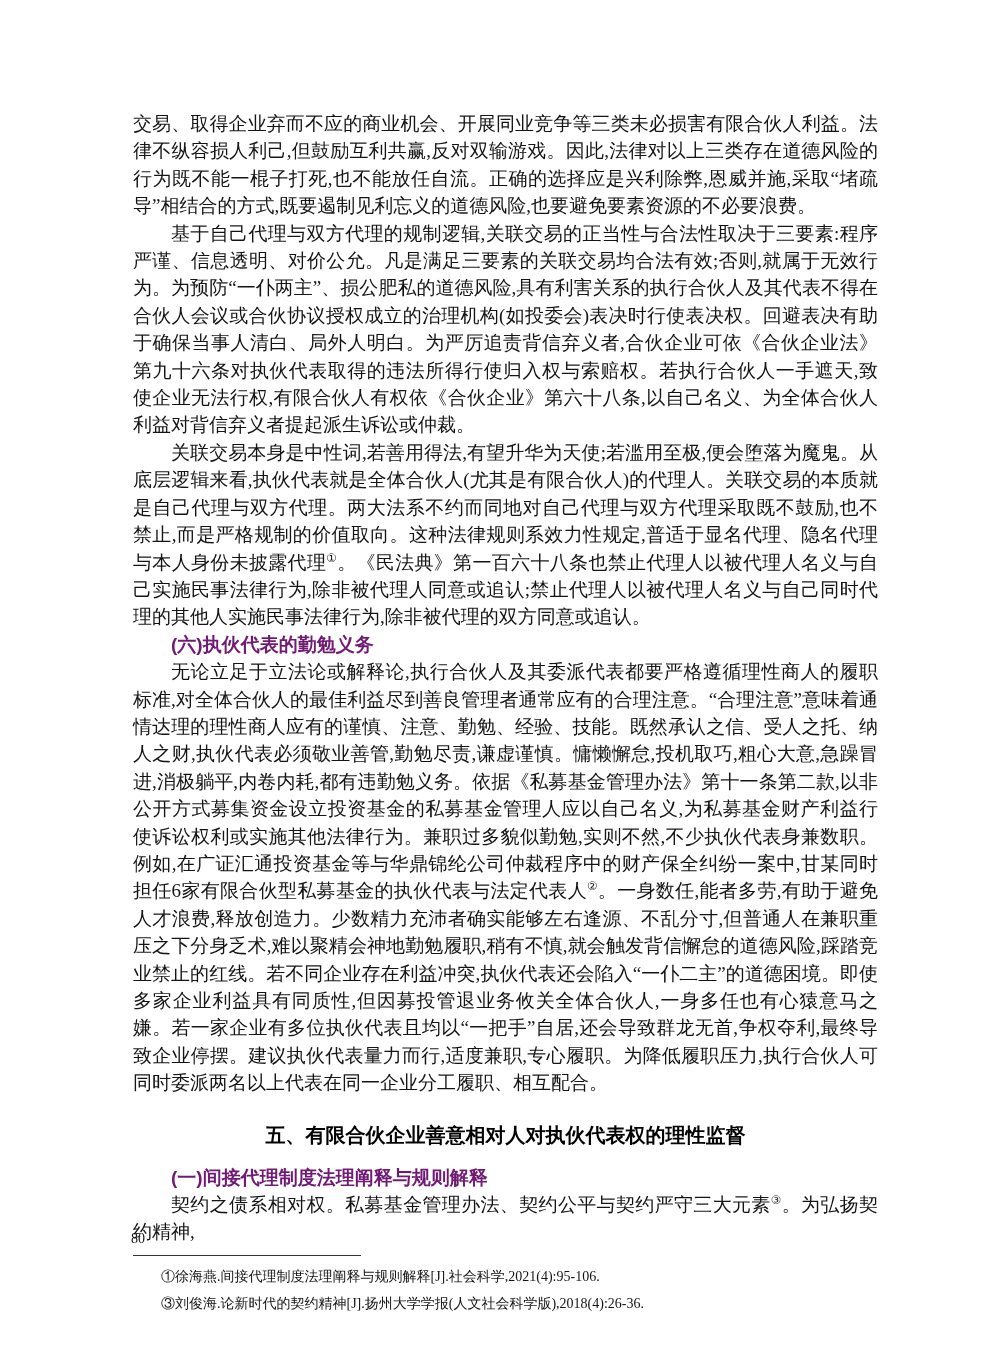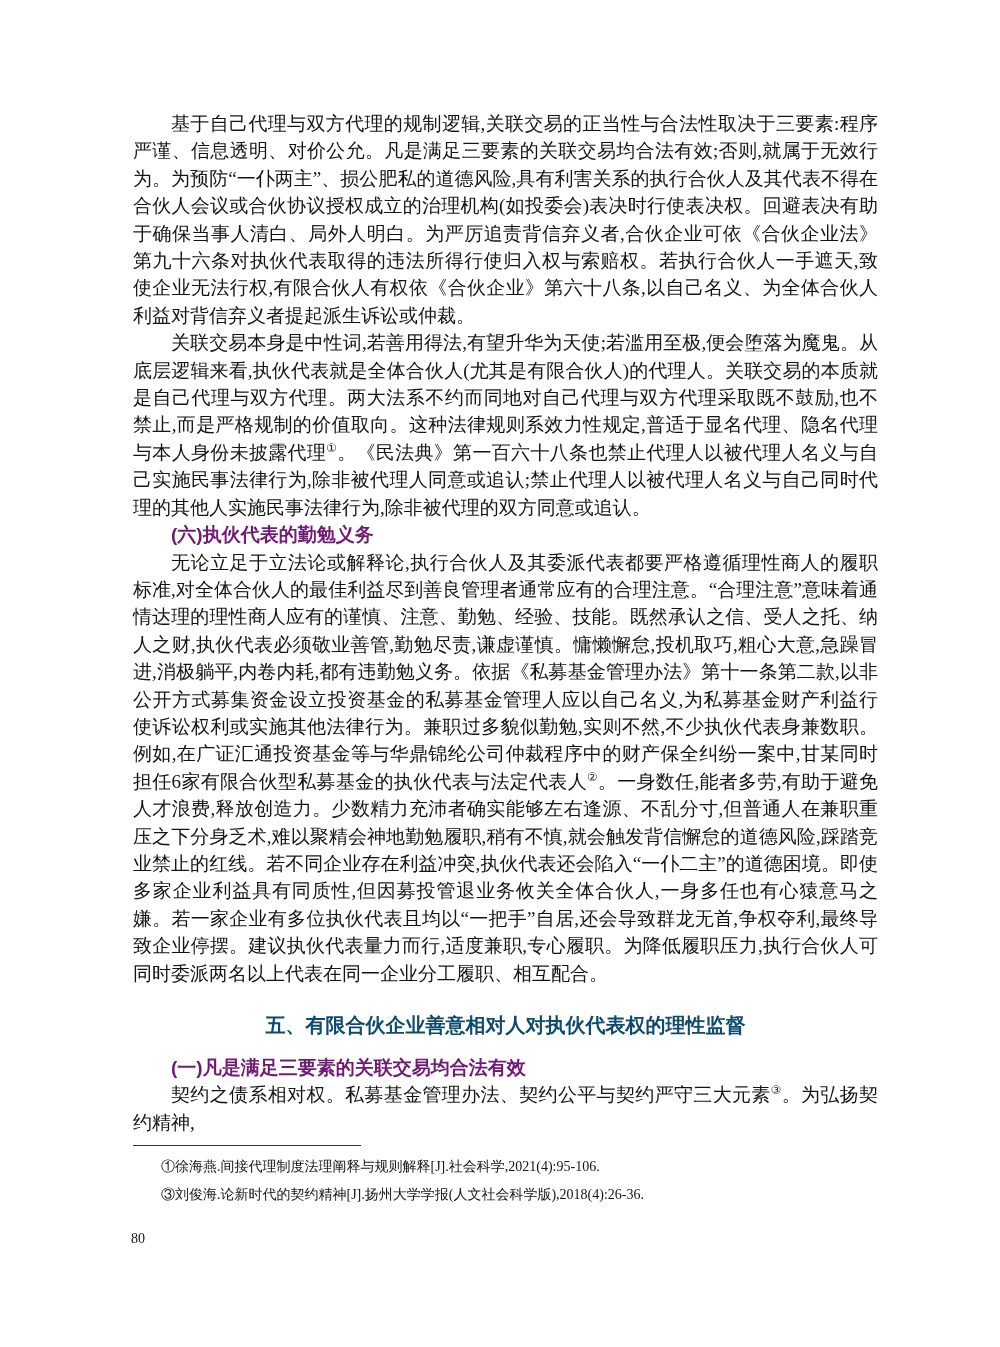--- a/index.html
+++ b/index.html
@@ -41,21 +41,21 @@
     color: #701a75;
   }
   .section-heading {
     font-family: "Liberation Sans", "DejaVu Sans", sans-serif;
     font-weight: bold;
     font-size: 20px;
     line-height: 28px;
     text-align: center;
     text-indent: 0;
     margin: 24px 0 15px 0;
-    color: #0c4a6e;
+    color: #000000;
   }
   .footnote-sep {
     width: 228px;
     border: none;
     border-top: 1.5px solid #333333;
     margin: 9px 0 7px 0;
   }
   .footnote {
     font-size: 14px;
     line-height: 27.5px;
@@ -70,32 +70,33 @@
     font-size: 14px;
     font-family: "Liberation Serif", "DejaVu Serif", serif;
   }
 </style>
 </head>
 <body>
 
 <div class="page">
   <div class="content">
 
+    <p class="para first">交易、取得企业弃而不应的商业机会、开展同业竞争等三类未必损害有限合伙人利益。法律不纵容损人利己,但鼓励互利共赢,反对双输游戏。因此,法律对以上三类存在道德风险的行为既不能一棍子打死,也不能放任自流。正确的选择应是兴利除弊,恩威并施,采取“堵疏导”相结合的方式,既要遏制见利忘义的道德风险,也要避免要素资源的不必要浪费。</p>
 
     <p class="para">基于自己代理与双方代理的规制逻辑,关联交易的正当性与合法性取决于三要素:程序严谨、信息透明、对价公允。凡是满足三要素的关联交易均合法有效;否则,就属于无效行为。为预防“一仆两主”、损公肥私的道德风险,具有利害关系的执行合伙人及其代表不得在合伙人会议或合伙协议授权成立的治理机构(如投委会)表决时行使表决权。回避表决有助于确保当事人清白、局外人明白。为严厉追责背信弃义者,合伙企业可依《合伙企业法》第九十六条对执伙代表取得的违法所得行使归入权与索赔权。若执行合伙人一手遮天,致使企业无法行权,有限合伙人有权依《合伙企业》第六十八条,以自己名义、为全体合伙人利益对背信弃义者提起派生诉讼或仲裁。</p>
 
     <p class="para"><span>关联交易本身是中性词,若善用得法,有望升华为天使;若滥用至极,便会堕落为魔鬼。从底层逻辑来看,执伙代表就是全体合伙人(尤其是有限合伙人)的代理人。关联交易的本质就是自己代理与双方代理。两大法系不约而同地对自己代理与双方代理采取既不鼓励,也不禁止,而是严格规制的价值取向。这种法律规则系效力性规定,普适于显名代理、隐名代理与本人身份未披露代理</span><sup>①</sup><span>。《民法典》第一百六十八条也禁止代理人以被代理人名义与自己实施民事法律行为,除非被代理人同意或追认;禁止代理人以被代理人名义与自己同时代理的其他人实施民事法律行为,除非被代理的双方同意或追认。</span></p>
 
     <h3 class="sub-heading">(六)执伙代表的勤勉义务</h3>
 
     <p class="para"><span>无论立足于立法论或解释论,执行合伙人及其委派代表都要严格遵循理性商人的履职标准,对全体合伙人的最佳利益尽到善良管理者通常应有的合理注意。“合理注意”意味着通情达理的理性商人应有的谨慎、注意、勤勉、经验、技能。既然承认之信、受人之托、纳人之财,执伙代表必须敬业善管,勤勉尽责,谦虚谨慎。慵懒懈怠,投机取巧,粗心大意,急躁冒进,消极躺平,内卷内耗,都有违勤勉义务。依据《私募基金管理办法》第十一条第二款,以非公开方式募集资金设立投资基金的私募基金管理人应以自己名义,为私募基金财产利益行使诉讼权利或实施其他法律行为。兼职过多貌似勤勉,实则不然,不少执伙代表身兼数职。例如,在广证汇通投资基金等与华鼎锦纶公司仲裁程序中的财产保全纠纷一案中,甘某同时担任6家有限合伙型私募基金的执伙代表与法定代表人</span><sup>②</sup><span>。一身数任,能者多劳,有助于避免人才浪费,释放创造力。少数精力充沛者确实能够左右逢源、不乱分寸,但普通人在兼职重压之下分身乏术,难以聚精会神地勤勉履职,稍有不慎,就会触发背信懈怠的道德风险,踩踏竞业禁止的红线。若不同企业存在利益冲突,执伙代表还会陷入“一仆二主”的道德困境。即使多家企业利益具有同质性,但因募投管退业务攸关全体合伙人,一身多任也有心猿意马之嫌。若一家企业有多位执伙代表且均以“一把手”自居,还会导致群龙无首,争权夺利,最终导致企业停摆。建议执伙代表量力而行,适度兼职,专心履职。为降低履职压力,执行合伙人可同时委派两名以上代表在同一企业分工履职、相互配合。</span></p>
 
     <h2 class="section-heading">五、有限合伙企业善意相对人对执伙代表权的理性监督</h2>
 
-    <h3 class="sub-heading">(一)凡是满足三要素的关联交易均合法有效</h3>
+    <h3 class="sub-heading">(一)间接代理制度法理阐释与规则解释</h3>
 
     <p class="para"><span>契约之债系相对权。私募基金管理办法、契约公平与契约严守三大元素</span><sup>③</sup><span>。为弘扬契约精神,</span></p>
 
     <hr class="footnote-sep">
 
     <p class="footnote">①徐海燕.间接代理制度法理阐释与规则解释[J].社会科学,2021(4):95-106.</p>
     <p class="footnote">③刘俊海.论新时代的契约精神[J].扬州大学学报(人文社会科学版),2018(4):26-36.</p>
 
   </div>
 

